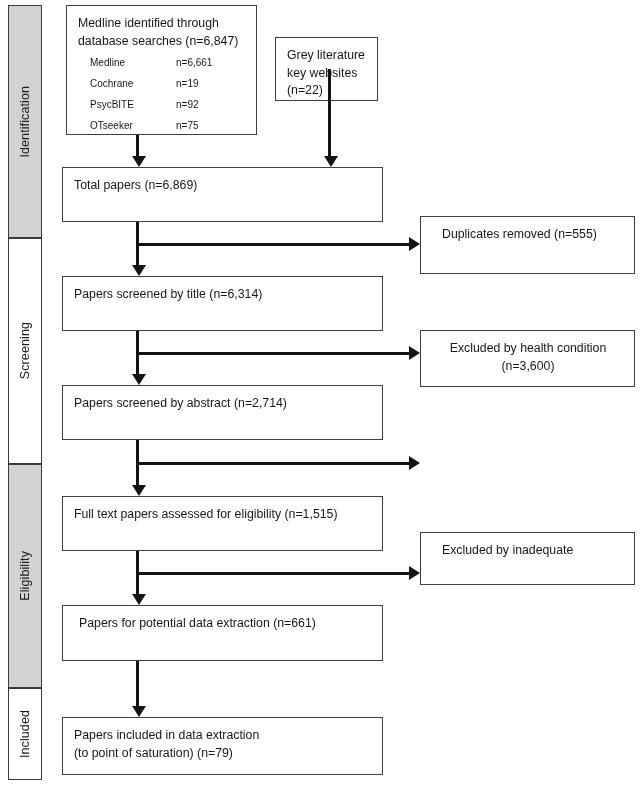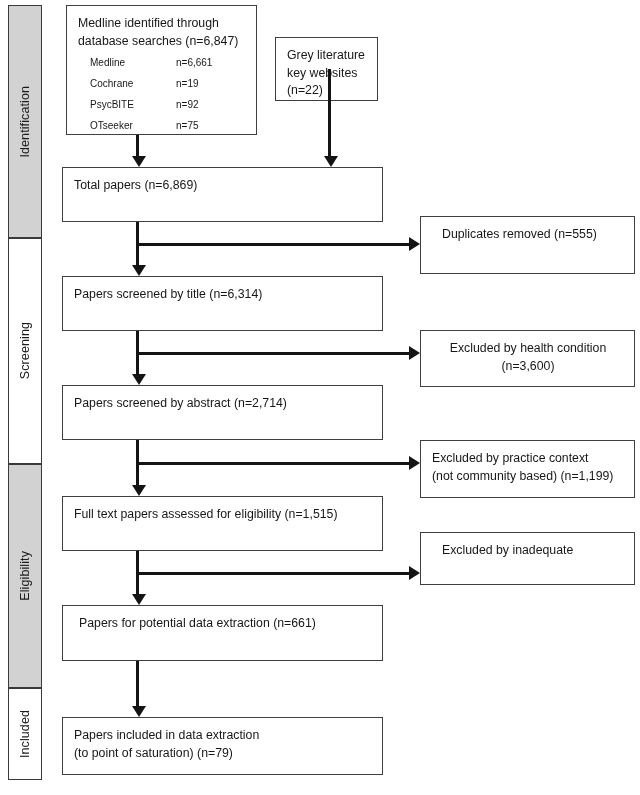--- a/index.html
+++ b/index.html
@@ -178,24 +178,20 @@
 
   <div class="box" style="left:420px;top:216px;width:215px;height:58px;padding-left:21px;">
     <div class="line">Duplicates removed (n=555)</div>
   </div>
 
   <div class="box" style="left:420px;top:330px;width:215px;height:57px;text-align:center;">
     <div class="line">Excluded by health condition</div>
     <div class="line">(n=3,600)</div>
   </div>
 
-  <div class="box" style="left:420px;top:440px;width:215px;height:58px;">
-    <div class="line">Excluded by practice context</div>
-    <div class="line">(not community based) (n=1,199)</div>
-  </div>
 
   <div class="box" style="left:420px;top:532px;width:215px;height:53px;padding-left:21px;">
     <div class="line">Excluded by inadequate</div>
   </div>
 
   <div class="vline" style="left:136px;top:222px;height:44px;"></div>
   <div class="arrow-down" style="left:132px;top:265px;"></div>
   <div class="hline" style="left:136px;top:243px;width:277px;"></div>
   <div class="arrow-right" style="left:409px;top:237px;"></div>
 

